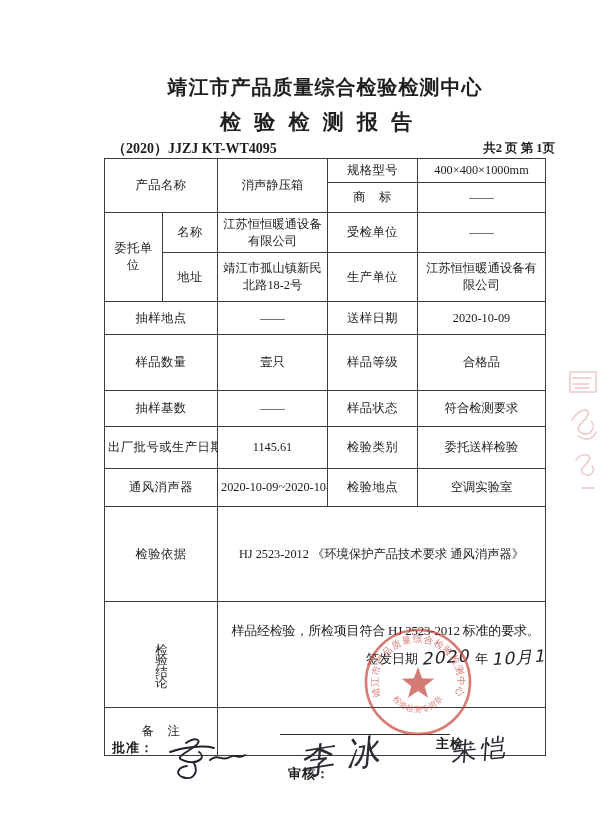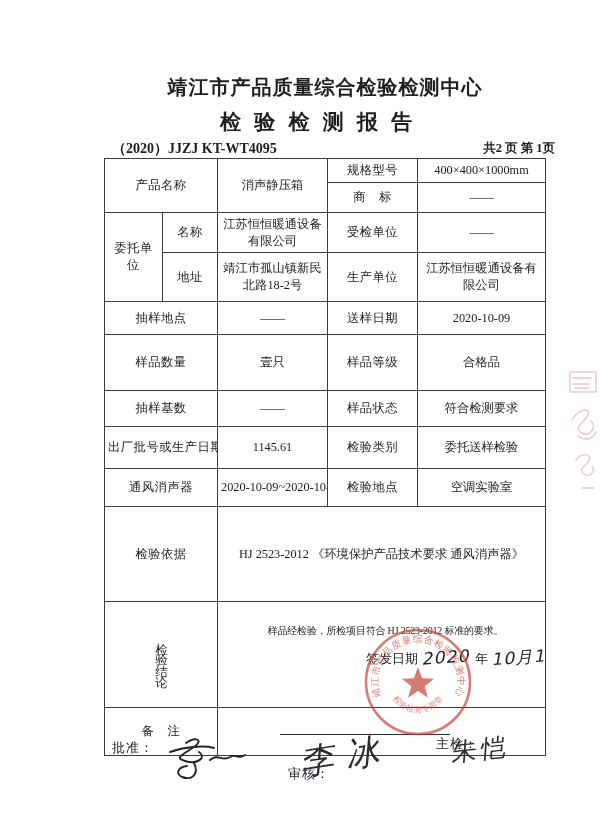--- a/index.html
+++ b/index.html
@@ -30,21 +30,21 @@
   table.rpt td{
     border:1px solid #3c3c3c;
     font-size:12.3px;line-height:1.35;
     text-align:center;vertical-align:middle;
     padding:2px 3px;color:#1c1c1c;
     overflow:hidden;
   }
   td.lb{letter-spacing:.5px;}
   .nowrap{white-space:nowrap;}
   .concl-cell{position:relative;vertical-align:top !important;padding-top:20px !important;}
-  .concl-text{font-size:10px;white-space:nowrap;letter-spacing:-.2px;margin-left:8px;}
+  .concl-text{font-size:13px;white-space:nowrap;letter-spacing:-.2px;margin-left:8px;}
   .sign-line{
     position:absolute;left:148px;top:44px;
     display:flex;align-items:baseline;gap:5px;white-space:nowrap;
   }
   .sign-line .pr{font-size:13px;}
   .hw{
     display:inline-block;
     font-family:"DejaVu Sans","Liberation Sans",sans-serif;
     transform:skewX(-14deg) rotate(-4deg);
     font-size:17px;color:#23232b;letter-spacing:1px;
@@ -52,21 +52,21 @@
   .vert-label{
     writing-mode:vertical-rl;text-orientation:upright;
     letter-spacing:11px;font-size:12.5px;margin:0 auto;
   }
   .remarks-cell{position:relative;}
   .remarks-line{
     position:absolute;left:62px;top:26px;width:170px;height:0;
     border-top:1.5px solid #2e2e2e;
   }
   
-  .sig-label{font-size:13px;font-weight:400;letter-spacing:1px;}
+  .sig-label{font-size:13px;font-weight:700;letter-spacing:1px;}
   .hand-name{
     font-family:"DejaVu Sans","Liberation Sans",sans-serif;
     color:#2b2b33;white-space:nowrap;
   }
   .review-sig{
     left:302px;top:733px;font-size:34px;letter-spacing:12px;
     transform:rotate(-9deg) skewX(-14deg);
   }
   .chief-sig{
     left:452px;top:733px;font-size:25px;letter-spacing:4px;

